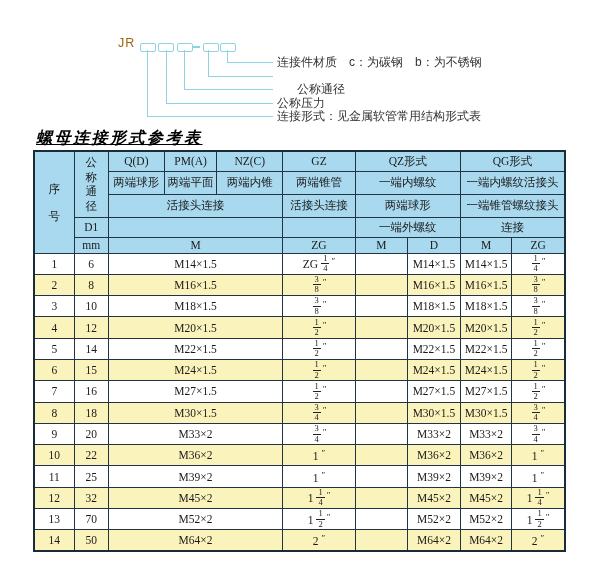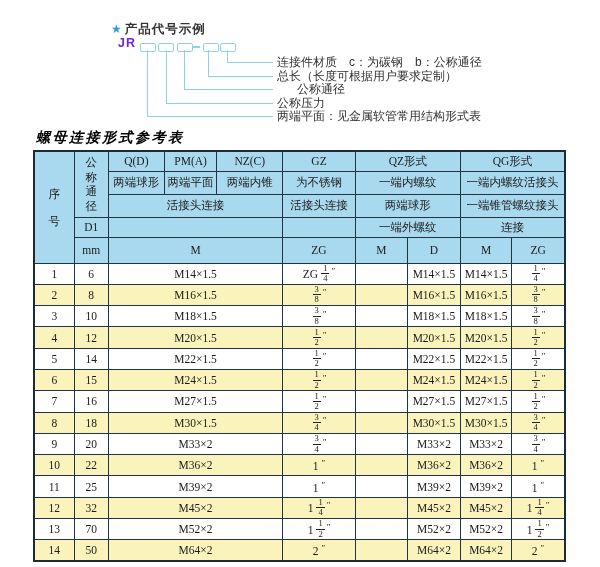--- a/index.html
+++ b/index.html
@@ -3,92 +3,88 @@
 <meta charset="utf-8">
 <style>
   html,body{margin:0;padding:0;background:#fff;}
   .page{position:relative;width:600px;height:567px;background:#fff;overflow:hidden;
         font-family:"Liberation Sans","DejaVu Sans",sans-serif;color:#222;}
 
   
   .diag-heading{position:absolute;left:111px;top:21px;font-size:12.5px;font-weight:bold;
         color:#333;letter-spacing:1px;white-space:nowrap;}
   .diag-heading .star{color:#2aa0d8;font-weight:normal;margin-right:2px;font-size:12px;}
-  .code-prefix{position:absolute;left:118px;top:36px;font-size:12.5px;font-weight:bold;
-        color:#6d28d9;letter-spacing:1px;}
+  .code-prefix{position:absolute;left:118px;top:36px;font-size:12.5px;font-weight:normal;
+        color:#a16207;letter-spacing:1px;}
   .diag-box{position:absolute;top:43px;width:14px;height:7px;border:1px solid #8fd2e4;
         border-radius:2px;background:#fff;}
   .diag-seg{position:absolute;background:#8fd2e4;}
   .diag-label{position:absolute;font-size:12px;line-height:13px;color:#333;white-space:nowrap;}
 
   
-  .table-title{position:absolute;left:36px;top:127px;font-size:14px;line-height:22px;
+  .table-title{position:absolute;left:36px;top:127px;font-size:16px;line-height:22px;
         font-weight:bold;font-style:italic;color:#000;letter-spacing:2.5px;
-        font-family:"Liberation Serif","DejaVu Serif",serif;}
+        font-family:"Liberation Serif","DejaVu Serif",serif;text-decoration:underline;}
 
   
   table.ref{position:absolute;left:33px;top:150px;width:533px;table-layout:fixed;
         border-collapse:collapse;border:2px solid #1c2b38;
         font-family:"Liberation Serif","DejaVu Serif",serif;}
   .ref th,.ref td{border:1px solid #223344;text-align:center;vertical-align:middle;
         padding:0;font-weight:normal;font-size:11.5px;color:#1a1a1a;overflow:hidden;}
   .ref thead th{background:#a9d9ee;}
   .ref thead tr:nth-child(1){height:20px;}
   .ref thead tr:nth-child(2){height:23px;}
   .ref thead tr:nth-child(3){height:23px;}
   .ref thead tr:nth-child(4){height:20px;}
-  .ref thead tr:nth-child(5){height:26px;}
+  .ref thead tr:nth-child(5){height:16px;}
   .ref tbody tr{height:21.3px;background:#fff;}
   .ref tbody tr.alt{background:#faf3bc;}
 
   .vert span{display:block;}
   .seq-v span{line-height:14px;margin:13px 0;}
   .dn-v span{line-height:14.5px;}
 
   
   .fr{display:inline-block;vertical-align:-3px;margin:0 1px;text-align:center;
       font-size:8.5px;line-height:1.1;}
   .fr .n{display:block;border-bottom:1px solid #222;padding:0 2px;}
   .fr .d{display:block;}
   .dq{font-size:9px;vertical-align:4px;margin-left:1px;}
   .tx{margin-right:2px;}
 </style>
 </head>
 <body>
 
 <div class="page">
 
-  <div class="diag-heading">
-    <span class="star">★</span><span>产品代号示例</span>
-  </div>
   <div class="code-prefix">JR</div>
 
   <div class="diag-box" style="left:140px;"></div>
   <div class="diag-box" style="left:158px;"></div>
   <div class="diag-box" style="left:177px;"></div>
   <div class="diag-seg" style="left:193px;top:46px;width:7px;height:2px;"></div>
   <div class="diag-box" style="left:203px;"></div>
   <div class="diag-box" style="left:220px;"></div>
 
   <div class="diag-seg" style="left:147px;top:50px;width:1px;height:66px;"></div>
   <div class="diag-seg" style="left:166px;top:50px;width:1px;height:53px;"></div>
   <div class="diag-seg" style="left:184px;top:50px;width:1px;height:39px;"></div>
   <div class="diag-seg" style="left:208px;top:50px;width:1px;height:26px;"></div>
   <div class="diag-seg" style="left:227px;top:50px;width:1px;height:12px;"></div>
   <div class="diag-seg" style="left:227px;top:62px;width:46px;height:1px;"></div>
   <div class="diag-seg" style="left:208px;top:76px;width:65px;height:1px;"></div>
   <div class="diag-seg" style="left:184px;top:89px;width:89px;height:1px;"></div>
   <div class="diag-seg" style="left:166px;top:103px;width:107px;height:1px;"></div>
   <div class="diag-seg" style="left:147px;top:116px;width:126px;height:1px;"></div>
 
-  <div class="diag-label" style="left:277px;top:56px;">连接件材质　c：为碳钢　b：公称通径</div>
-  <div class="diag-label" style="left:277px;top:70px;">总长（长度可根据用户要求定制）</div>
+  <div class="diag-label" style="left:277px;top:56px;">连接件材质　c：为碳钢　b：为不锈钢</div>
   <div class="diag-label" style="left:277px;top:83px;margin-left:20px;">公称通径</div>
   <div class="diag-label" style="left:277px;top:97px;text-align:right;">公称压力</div>
-  <div class="diag-label" style="left:277px;top:110px;">两端平面：见金属软管常用结构形式表</div>
+  <div class="diag-label" style="left:277px;top:110px;">连接形式：见金属软管常用结构形式表</div>
 
   <div class="table-title">螺母连接形式参考表</div>
 
   <table class="ref">
     <colgroup>
       <col style="width:40px">
         <col style="width:34px">
         <col style="width:56px">
         <col style="width:52px">
       <col style="width:66px">
@@ -114,21 +110,21 @@
         <th>PM(A)</th>
         <th>NZ(C)</th>
         <th>GZ</th>
         <th colspan="2">QZ形式</th>
         <th colspan="2">QG形式</th>
       </tr>
       <tr>
         <th>两端球形</th>
         <th>两端平面</th>
         <th>两端内锥</th>
-        <th>为不锈钢</th>
+        <th>两端锥管</th>
         <th colspan="2">一端内螺纹</th>
         <th colspan="2">一端内螺纹活接头</th>
       </tr>
       <tr>
         <th colspan="3">活接头连接</th>
         <th>活接头连接</th>
         <th colspan="2">两端球形</th>
         <th colspan="2">一端锥管螺纹接头</th>
       </tr>
       <tr>

